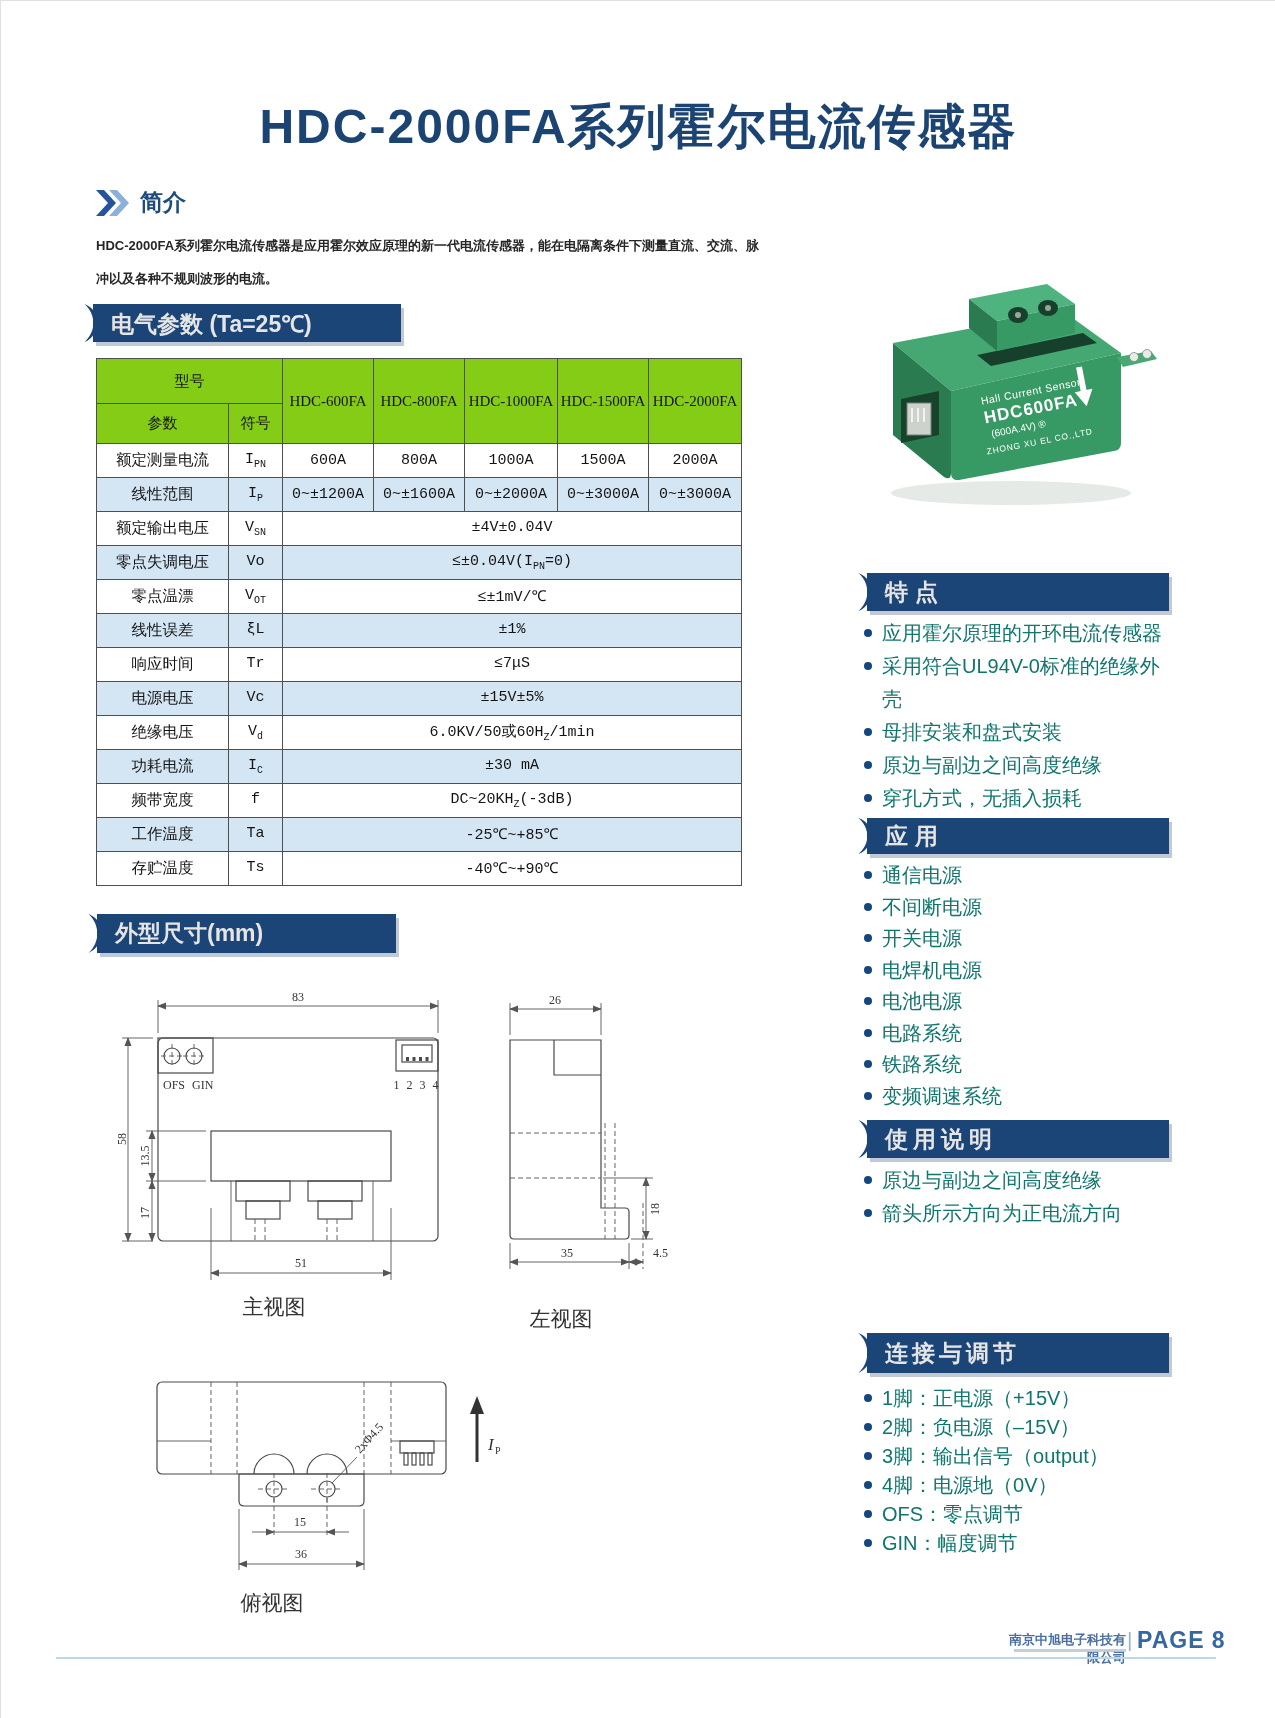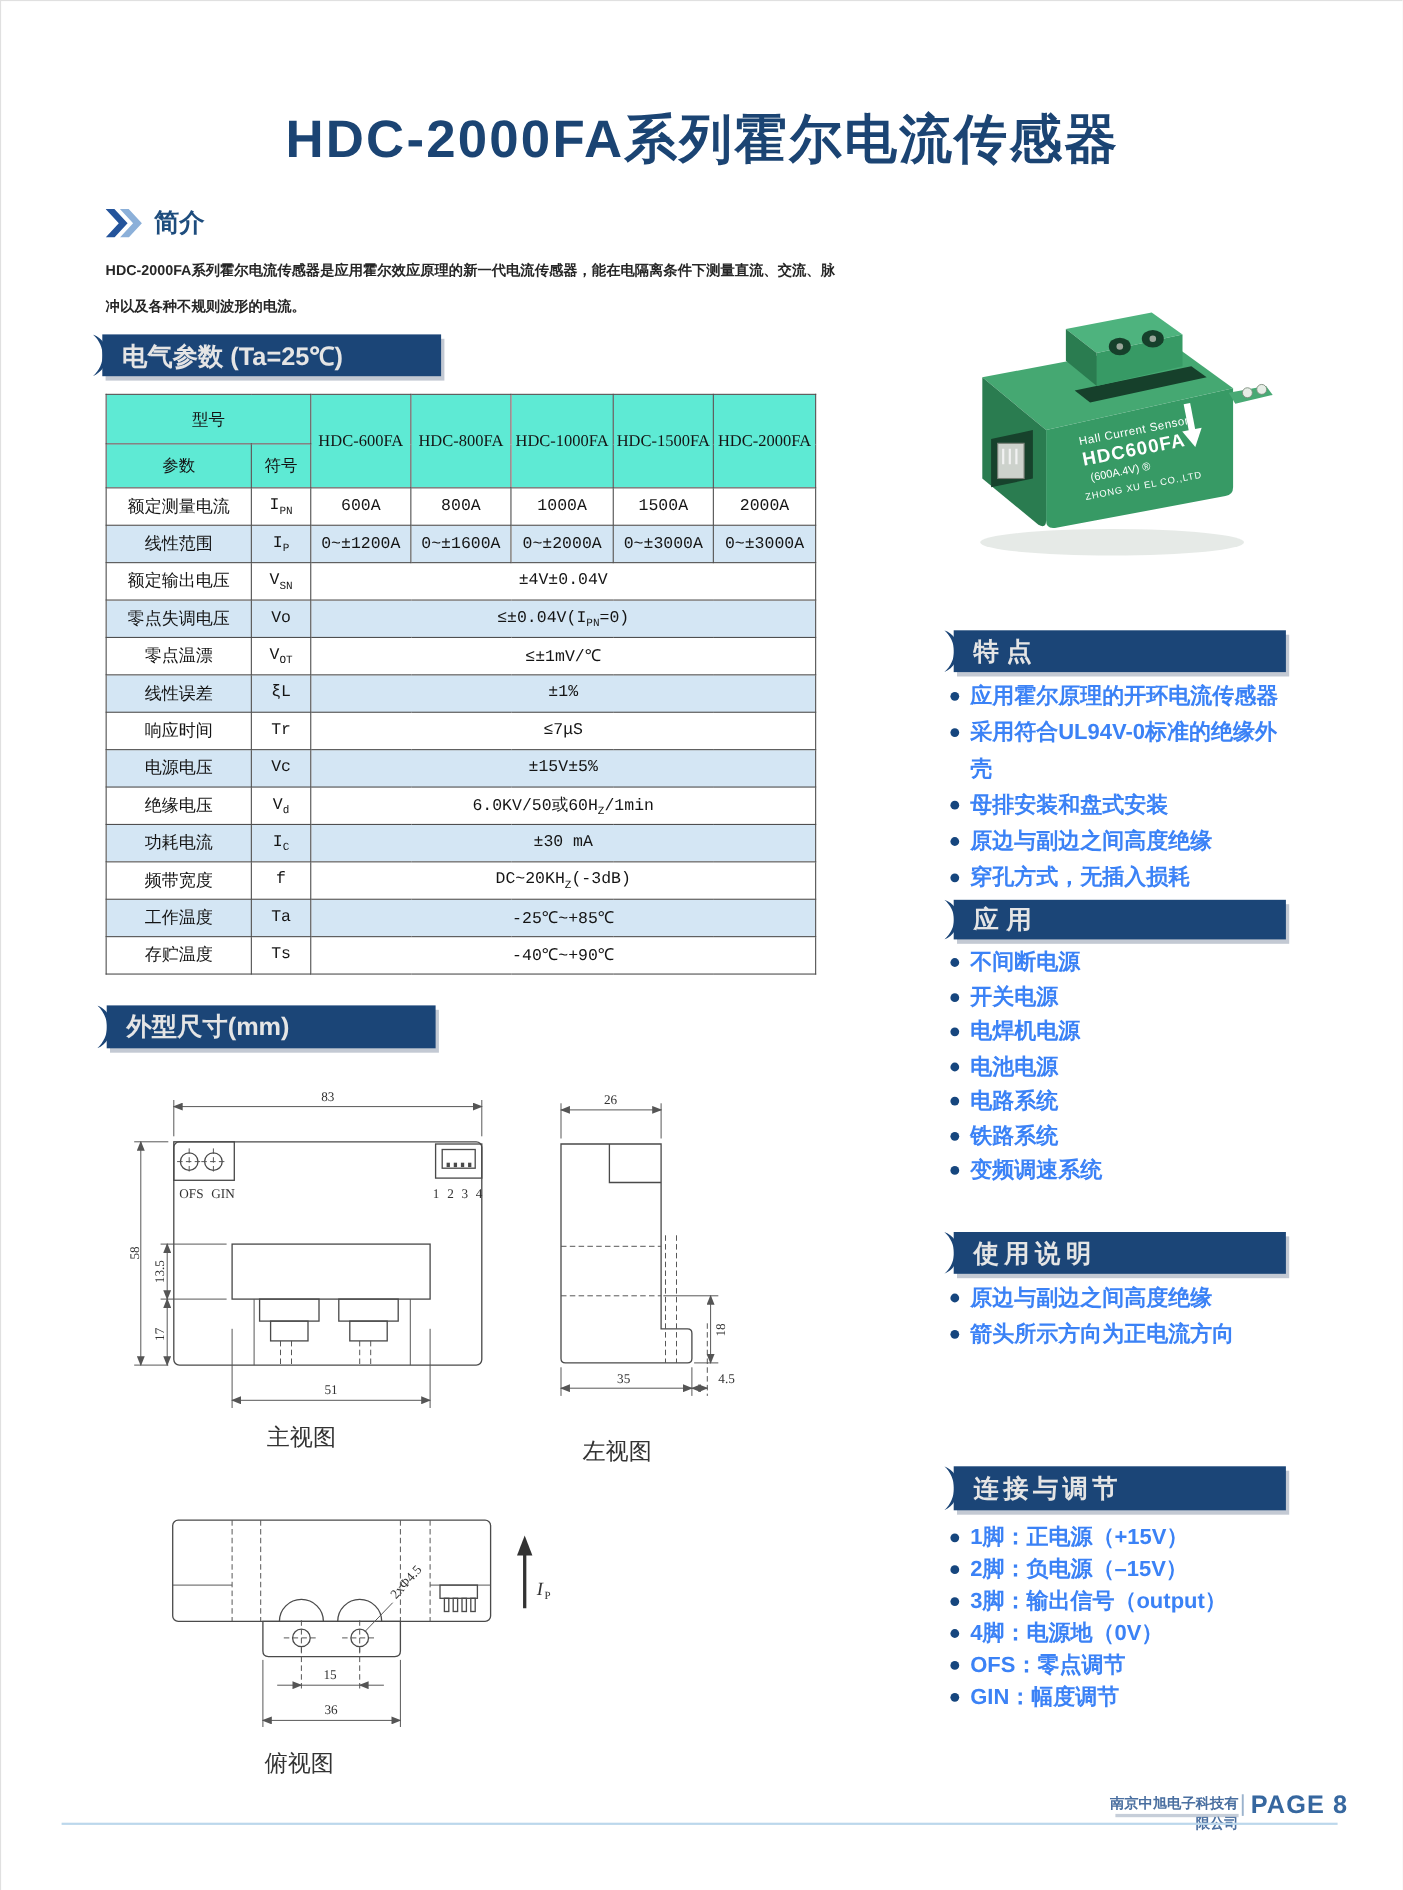--- a/index.html
+++ b/index.html
@@ -23,31 +23,31 @@
   .banner .bar{position:absolute;left:14px;right:0;top:0;bottom:0;background:#1b4577;
                box-shadow:3px 4px 0 #c3c9d3;display:flex;align-items:center;
                padding-left:18px;color:#e5e5e5;font-weight:700;font-size:23px;}
   .banner .bar.sp{letter-spacing:7px;}
 
   
   .spec-table{position:absolute;left:95px;top:357px;border-collapse:collapse;
               table-layout:fixed;font-family:"Liberation Serif",serif;}
   .spec-table td,.spec-table th{border:1px solid #4f4f4f;text-align:center;vertical-align:middle;
               padding:0;font-size:15px;color:#141414;font-weight:normal;overflow:hidden;}
-  .spec-table thead th{background:#5eead4;}
+  .spec-table thead th{background:#84cc16;}
   .spec-table .hr1{height:45px;}
   .spec-table .hr2{height:40px;}
   .spec-table tbody tr{height:34px;font-family:Liberation Mono, monospace;}
   .spec-table tr.alt td{background:#d4e6f4;margin-top:36px;}
   .spec-table td.p{font-size:15.5px;}
   .spec-table sub{font-size:10px;}
 
   
   .blist{position:absolute;left:860px;width:312px;list-style:none;margin:0;padding:0;}
-  .blist li{position:relative;padding-left:21px;font-size:20px;font-weight:700;color:#3b82f6;}
+  .blist li{position:relative;padding-left:21px;font-size:20px;font-weight:400;color:#0f766e;}
   .blist li::before{content:"";position:absolute;left:3px;top:12px;width:8px;height:8px;
                     border-radius:50%;background:#16467e;}
   .lh33 li{line-height:33px;}  .lh33 li::before{top:12px;}
   .lh31 li{line-height:31.5px;} .lh31 li::before{top:11px;}
   .lh29 li{line-height:29px;}  .lh29 li::before{top:10px;}
 
   
   .draw{position:absolute;}
   .draw text{font-family:"Liberation Serif",serif;fill:#333;}
   .dimtxt{font-size:12px;}
@@ -243,20 +243,21 @@
     <li>穿孔方式，无插入损耗</li>
   </ul>
 
   <div class="banner" style="left:852px;top:817px;width:316px;height:36px;">
     <svg class="crescent" viewBox="0 0 22 40" preserveAspectRatio="none">
       <path d="M6,0 C19,11 19,29 6,40 C24,33 26,7 6,0 Z" fill="#1b4577"></path>
       </svg>
     <div class="bar sp">应用</div>
   </div>
   <ul class="blist lh31" style="top:859px;">
+    <li>通信电源</li>
     <li>不间断电源</li>
     <li>开关电源</li>
     <li>电焊机电源</li>
     <li>电池电源</li>
     <li>电路系统</li>
     <li>铁路系统</li>
     <li>变频调速系统</li>
   </ul>
 
   <div class="banner" style="left:852px;top:1119px;width:316px;">

